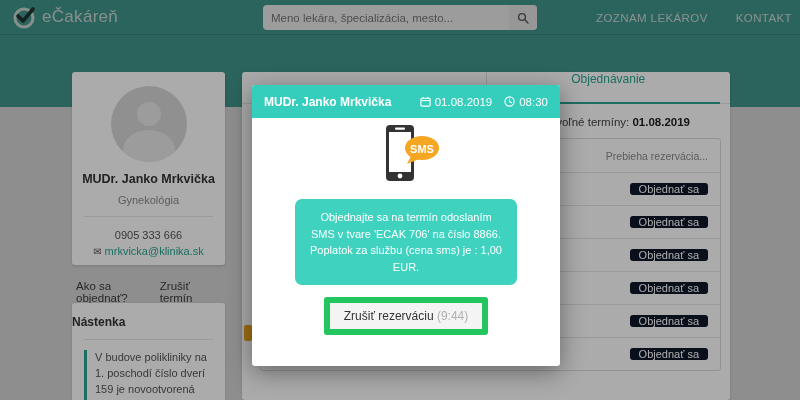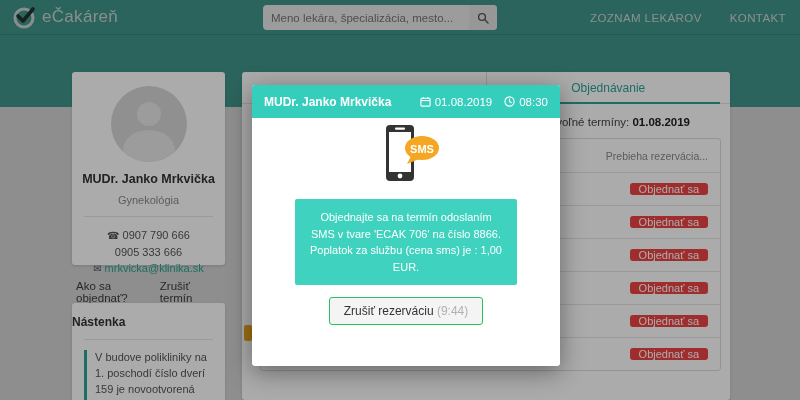--- a/index.html
+++ b/index.html
@@ -5,27 +5,27 @@
   * { margin:0; padding:0; box-sizing:border-box; }
   html,body { width:800px; height:400px; overflow:hidden; }
   body { font-family:"Liberation Sans", sans-serif; background:#d4d4d4; position:relative; }
 
   
   .header { position:absolute; left:0; top:0; width:800px; height:35px; background:#41968b;
             display:flex; align-items:center; z-index:1; border-bottom:1px solid rgba(0,0,0,.12); }
   .teal-band { position:absolute; left:0; top:35px; width:800px; height:72px; background:#41968b; z-index:0; }
   .logo { display:flex; align-items:center; gap:6px; margin-left:12px; cursor:pointer; }
   .logo-text { color:#c9d6d3; font-size:17px; letter-spacing:.3px; }
-  .search-wrap { position:absolute; left:263px; top:5px; width:234px; height:25px; background:#e9e9e9;
+  .search-wrap { position:absolute; left:263px; top:5px; width:274px; height:25px; background:#e9e9e9;
                  border-radius:4px; display:flex; align-items:center; overflow:hidden; }
   .search-wrap input { flex:1; border:none; outline:none; background:transparent; font-size:11.5px;
                        color:#444; padding:0 8px; font-family:"Liberation Sans", sans-serif; }
   .search-btn { width:28px; height:25px; display:flex; align-items:center; justify-content:center;
                 cursor:pointer; background:#e2e2e2; }
-  .nav { position:absolute; right:14px; top:0; height:35px; display:flex; align-items:center; gap:28px; }
+  .nav { position:absolute; right:8px; top:0; height:35px; display:flex; align-items:center; gap:28px; }
   .nav a { color:#cfd8d6; font-size:11.5px; letter-spacing:.4px; text-decoration:none; cursor:pointer; }
 
   
   .card { background:#fff; border-radius:3px; box-shadow:0 1px 3px rgba(0,0,0,.15); }
   .sidebar-card { position:absolute; left:72px; top:72px; width:153px; height:193px; z-index:2; text-align:center; }
   .avatar { width:76px; height:76px; border-radius:50%; background:#d7d7d7; margin:14px auto 10px;
             position:relative; overflow:hidden; }
   .avatar .head { position:absolute; left:26px; top:16px; width:24px; height:24px; border-radius:50%; background:#e9e9e9; }
   .avatar .bodyp { position:absolute; left:12px; top:44px; width:52px; height:40px; border-radius:50%; background:#e9e9e9; }
   .doc-name { font-size:12.5px; font-weight:bold; color:#333; }
@@ -40,32 +40,32 @@
   .links-row a { font-size:11.5px; color:#3c3c3c; text-decoration:none; cursor:pointer; }
 
   .board-card { position:absolute; left:72px; top:303px; width:153px; height:120px; z-index:2; }
   .board-title { text-align:left; font-size:12px; font-weight:bold; color:#333; padding-top:12px; }
   .board-quote { margin:10px 12px 0; border-left:3px solid #2aa593; padding-left:8px;
                  font-size:11px; color:#555; line-height:1.45; text-align:left; }
 
   
   .main-card { position:absolute; left:242px; top:72px; width:488px; height:328px; z-index:2; }
   .tabbar { height:32px; border-bottom:1px solid #e5e5e5; display:flex; position:relative; }
-  .tab { flex:1; display:flex; align-items:center; justify-content:center; font-size:12px; cursor:pointer; }
+  .tab { flex:1; display:flex; justify-content:center; font-size:12px; cursor:pointer; }
   .tab.left { border-right:1px solid #e0e0e0; }
   .tab.active { color:#2aa593; position:relative; }
   .tab.active::after { content:""; position:absolute; left:12px; right:10px; bottom:-1px; height:2px; background:#2aa593; }
   .terms-line { text-align:right; padding:12px 40px 0 0; font-size:11.5px; color:#444; }
   .terms-line b { font-size:11.5px; color:#222; }
   .slot-table { margin:10px 9px 0 18px; border:1px solid #dcdcdc; border-radius:3px; overflow:hidden; }
   .slot-row { height:33px; display:flex; align-items:center; justify-content:flex-end;
               padding-right:12px; border-top:1px solid #e4e4e4; }
   .slot-row:first-child { border-top:none; }
   .slot-status { font-size:10.5px; color:#8a8a8a;padding-left:16px; }
-  .book-btn { background:#ef4444; color:#fff; border:none; font-size:11px; padding:0 9px;
+  .book-btn { background:#0f172a; color:#fff; border:none; font-size:11px; padding:0 9px;
               border-radius:3px; cursor:pointer; font-family:"Liberation Sans", sans-serif; }
 
   .orange-sliver { position:absolute; left:244px; top:325px; width:8px; height:16px;
                    background:#eaa61e; border-radius:2px; z-index:3; }
 
   
   .overlay { position:absolute; left:0; top:0; width:800px; height:400px;
              background:rgba(0,0,0,.33); z-index:10; }
 
   
@@ -86,22 +86,22 @@
   .dot.todo { width:9px; height:9px; background:#ccc; left:calc(82% - 4px); top:14px; }
   .step-label { position:absolute; top:28px; width:90px; text-align:center; font-size:11px;
                 color:#555; line-height:1.3; }
   .step-label.s0 { left:calc(18% - 45px); }
   .step-label.s1 { left:calc(50% - 45px); }
   .step-label.s2 { left:calc(82% - 45px); }
 
   .modal-body { text-align:center; }
   .phone-art { margin-top:5px; }
   .sms-box { width:222px; margin:4px auto 0; background:#3ed2bf; color:#fff; font-size:11px;
-             line-height:1.5; padding:10px 12px; border-radius:2px; text-align:center; }
-  .cancel-btn { margin-top:12px; background:#f4f4f4; border:1px solid #22c55e; border-radius:3px;
+             line-height:1.5; padding:10px 12px; border-radius:7px; text-align:center; }
+  .cancel-btn { margin-top:12px; background:#f4f4f4; border:6px solid #22c55e; border-radius:3px;
                 padding:6px 14px; font-size:12px; color:#333; cursor:pointer;
                 font-family:"Liberation Sans", sans-serif; }
   .countdown { color:#b0b0b0; }
 </style>
 </head>
 <body>
 
 <div class="teal-band"></div>
 
 <div class="header">
@@ -128,23 +128,20 @@
 </div>
 
 <div class="card sidebar-card">
   <div class="avatar">
     <div class="head"></div>
       <div class="bodyp"></div>
   </div>
   <div class="doc-name">MUDr. Janko Mrkvička</div>
   <div class="doc-spec">Gynekológia</div>
   <hr class="side-div">
-  <div class="contact-line">
-    <span class="glyph">☎</span><span>0907 790 666</span>
-  </div>
   <div class="contact-line">
     <span>0905 333 666</span>
   </div>
   <div class="contact-line">
     <span class="glyph">✉</span><a class="email-link">mrkvicka@klinika.sk</a>
   </div>
 </div>
 
 <div class="links-row">
   <a>Ako sa objednať?</a>

